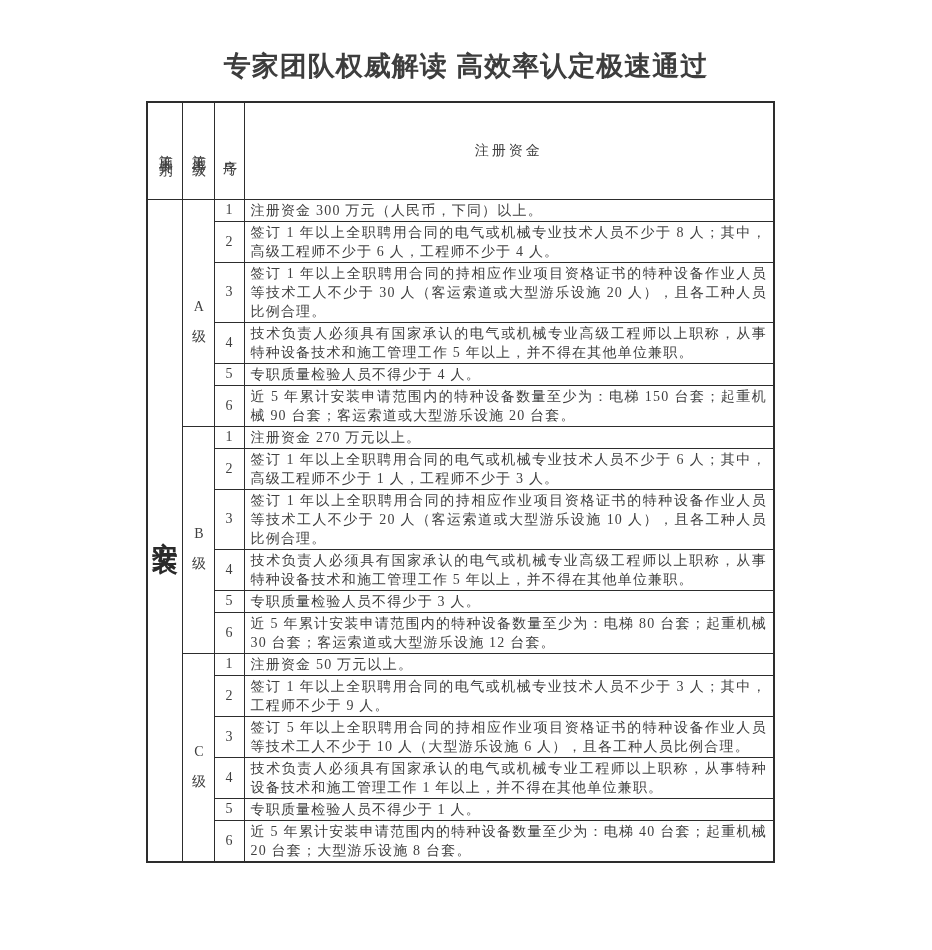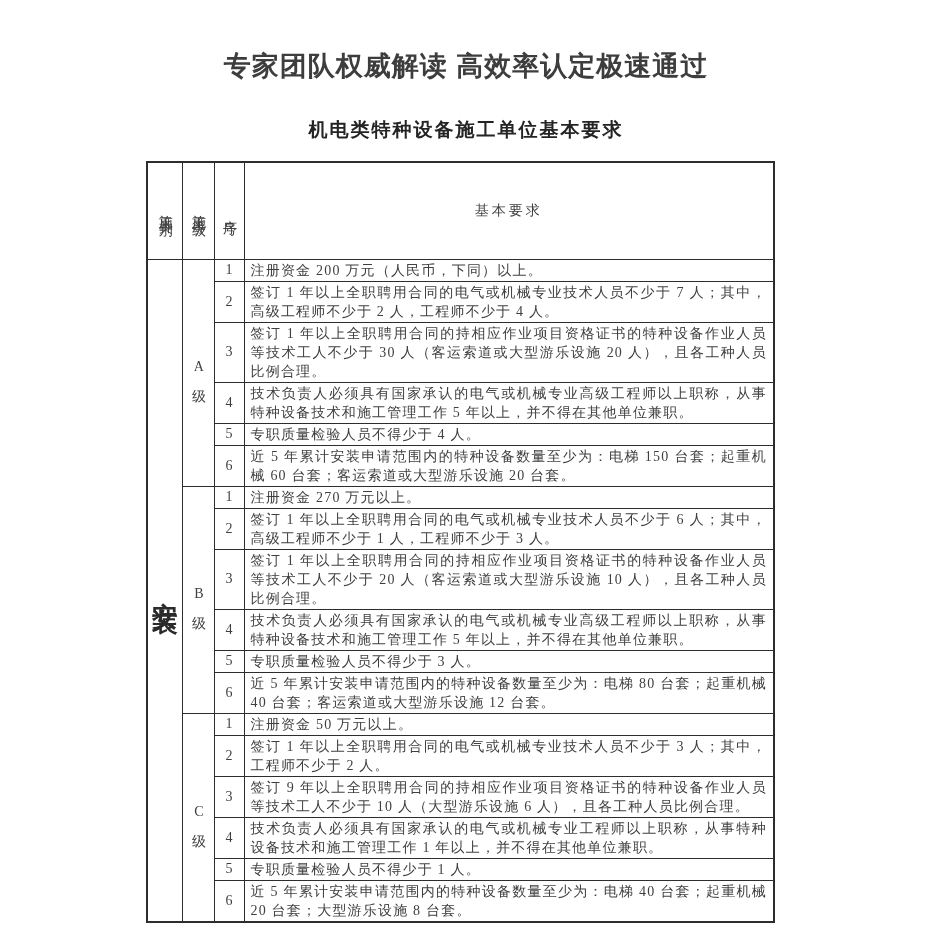--- a/index.html
+++ b/index.html
@@ -76,63 +76,62 @@
     letter-spacing:1.2px;
   }
 </style>
 </head>
 <body>
 
 <div class="page">
 
   <div class="doc-title">专家团队权威解读 高效率认定极速通过</div>
 
-  <div class="table-title">机电类特种设备施工单位基本要求</div>
 
   <table class="req-table">
     <colgroup>
       <col style="width:35px">
       <col style="width:32px">
       <col style="width:30px">
       <col style="width:530px">
     </colgroup>
 
     <tbody>
         <tr class="hdr">
       <td class="hcell"><span class="vert">施工类别</span></td>
       <td class="hcell"><span class="vert">施工等级</span></td>
       <td class="hcell"><span class="vert">序号</span></td>
-      <td class="hreq">基本要求</td>
+      <td class="hreq">注册资金</td>
     </tr>
 
     <tr class="r1">
       <td class="cat" rowspan="18"><span class="vert cat-text">安装</span></td>
       <td class="grade" rowspan="6"><span class="vert grade-text">A级</span></td>
       <td class="seq">1</td>
-      <td class="req">注册资金 200 万元（人民币，下同）以上。</td>
+      <td class="req">注册资金 300 万元（人民币，下同）以上。</td>
     </tr>
     <tr class="r2">
       <td class="seq">2</td>
-      <td class="req">签订 1 年以上全职聘用合同的电气或机械专业技术人员不少于 7 人；其中，高级工程师不少于 2 人，工程师不少于 4 人。</td>
+      <td class="req">签订 1 年以上全职聘用合同的电气或机械专业技术人员不少于 8 人；其中，高级工程师不少于 6 人，工程师不少于 4 人。</td>
     </tr>
     <tr class="r3">
       <td class="seq">3</td>
       <td class="req">签订 1 年以上全职聘用合同的持相应作业项目资格证书的特种设备作业人员等技术工人不少于 30 人（客运索道或大型游乐设施 20 人），且各工种人员比例合理。</td>
     </tr>
     <tr class="r2">
       <td class="seq">4</td>
       <td class="req">技术负责人必须具有国家承认的电气或机械专业高级工程师以上职称，从事特种设备技术和施工管理工作 5 年以上，并不得在其他单位兼职。</td>
     </tr>
     <tr class="r1">
       <td class="seq">5</td>
       <td class="req">专职质量检验人员不得少于 4 人。</td>
     </tr>
     <tr class="r2">
       <td class="seq">6</td>
-      <td class="req">近 5 年累计安装申请范围内的特种设备数量至少为：电梯 150 台套；起重机械 60 台套；客运索道或大型游乐设施 20 台套。</td>
+      <td class="req">近 5 年累计安装申请范围内的特种设备数量至少为：电梯 150 台套；起重机械 90 台套；客运索道或大型游乐设施 20 台套。</td>
     </tr>
 
     <tr class="r1">
       <td class="grade" rowspan="6"><span class="vert grade-text">B级</span></td>
       <td class="seq">1</td>
       <td class="req">注册资金 270 万元以上。</td>
     </tr>
     <tr class="r2">
       <td class="seq">2</td>
       <td class="req">签订 1 年以上全职聘用合同的电气或机械专业技术人员不少于 6 人；其中，高级工程师不少于 1 人，工程师不少于 3 人。</td>
@@ -144,35 +143,35 @@
     <tr class="r2">
       <td class="seq">4</td>
       <td class="req">技术负责人必须具有国家承认的电气或机械专业高级工程师以上职称，从事特种设备技术和施工管理工作 5 年以上，并不得在其他单位兼职。</td>
     </tr>
     <tr class="r1">
       <td class="seq">5</td>
       <td class="req">专职质量检验人员不得少于 3 人。</td>
     </tr>
     <tr class="r2">
       <td class="seq">6</td>
-      <td class="req">近 5 年累计安装申请范围内的特种设备数量至少为：电梯 80 台套；起重机械 40 台套；客运索道或大型游乐设施 12 台套。</td>
+      <td class="req">近 5 年累计安装申请范围内的特种设备数量至少为：电梯 80 台套；起重机械 30 台套；客运索道或大型游乐设施 12 台套。</td>
     </tr>
 
     <tr class="r1">
       <td class="grade" rowspan="6"><span class="vert grade-text">C级</span></td>
       <td class="seq">1</td>
       <td class="req">注册资金 50 万元以上。</td>
     </tr>
     <tr class="r2">
       <td class="seq">2</td>
-      <td class="req">签订 1 年以上全职聘用合同的电气或机械专业技术人员不少于 3 人；其中，工程师不少于 2 人。</td>
+      <td class="req">签订 1 年以上全职聘用合同的电气或机械专业技术人员不少于 3 人；其中，工程师不少于 9 人。</td>
     </tr>
     <tr class="r2">
       <td class="seq">3</td>
-      <td class="req">签订 9 年以上全职聘用合同的持相应作业项目资格证书的特种设备作业人员等技术工人不少于 10 人（大型游乐设施 6 人），且各工种人员比例合理。</td>
+      <td class="req">签订 5 年以上全职聘用合同的持相应作业项目资格证书的特种设备作业人员等技术工人不少于 10 人（大型游乐设施 6 人），且各工种人员比例合理。</td>
     </tr>
     <tr class="r2">
       <td class="seq">4</td>
       <td class="req">技术负责人必须具有国家承认的电气或机械专业工程师以上职称，从事特种设备技术和施工管理工作 1 年以上，并不得在其他单位兼职。</td>
     </tr>
     <tr class="r1">
       <td class="seq">5</td>
       <td class="req">专职质量检验人员不得少于 1 人。</td>
     </tr>
     <tr class="r2">

